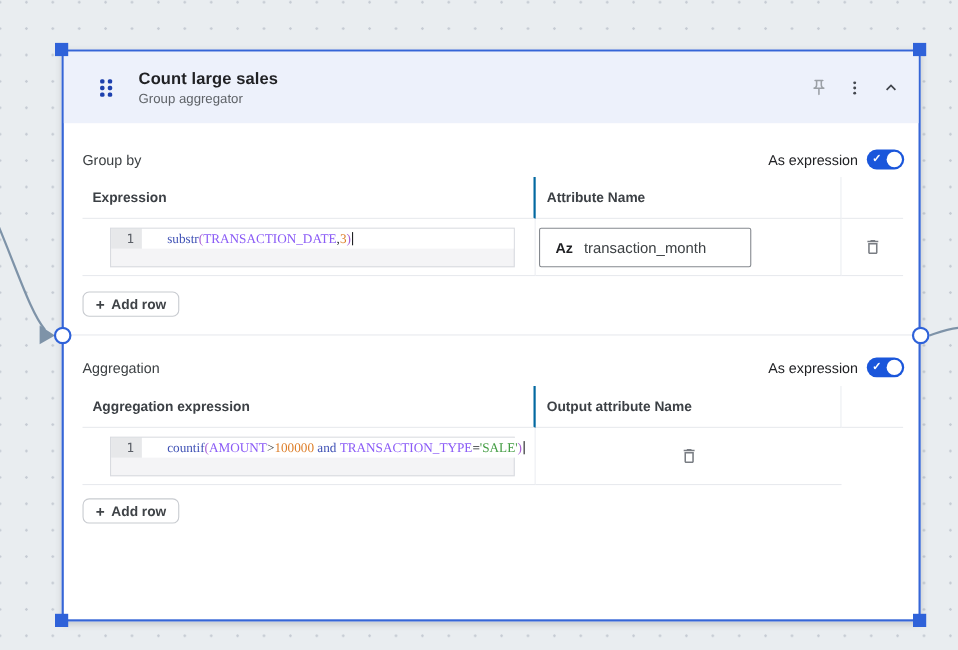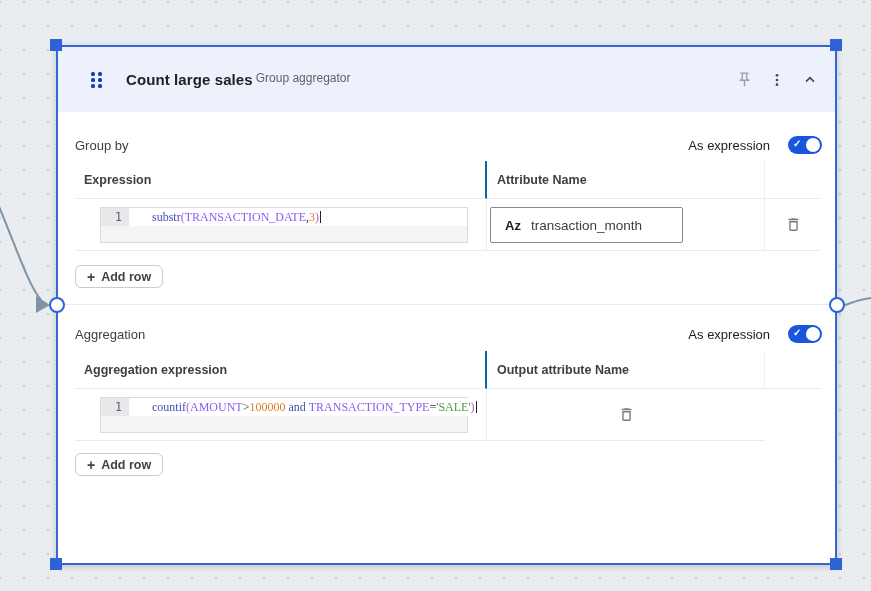--- a/index.html
+++ b/index.html
@@ -16,30 +16,30 @@
   .node{
     position:absolute;left:56px;top:45px;width:781px;height:520px;
     box-sizing:border-box;border:2px solid #3565d7;background:#fff;
     box-shadow:0 2px 6px rgba(60,64,67,.22);
   }
   .nh{position:absolute;left:0;top:0;width:777px;height:65px;background:#edf1fb;
       display:flex;align-items:center;}
   .dots{display:grid;grid-template-columns:4px 4px;grid-auto-rows:4px;gap:2px 3px;
         margin-left:33px;cursor:grab;}
   .dots i{background:#1d40ae;border-radius:1.5px;}
-  .titles{margin-left:24px;display:flex;flex-direction:row;gap:3px;}
+  .titles{margin-left:24px;display:flex;flex-direction:column;gap:3px;}
   .t1{font-size:15px;font-weight:700;color:#202124;letter-spacing:.1px;}
   .t2{font-size:12px;color:#5f6368;}
   .acts{margin-left:auto;margin-right:16px;display:flex;align-items:center;gap:15px;}
   .icon-btn{width:18px;height:18px;display:flex;align-items:center;justify-content:center;cursor:pointer;background:none;border:none;padding:0;}
 
   
   .sec-label-row{position:absolute;left:17px;right:13px;height:20px;display:flex;align-items:center;}
   .sec-label{font-size:13px;color:#3c4043;}
-  .toggle-wrap{margin-left:auto;display:flex;align-items:center;gap:18px;}
+  .toggle-wrap{margin-left:auto;display:flex;align-items:center;gap:8px;}
   .toggle-label{font-size:13px;color:#202124;}
   .switch{position:relative;width:34px;height:18px;border-radius:9px;background:#1a56db;cursor:pointer;}
   .switch .check{position:absolute;left:5px;top:2px;color:#fff;font-size:10px;font-weight:700;}
   .switch .knob{position:absolute;right:2px;top:2px;width:14px;height:14px;border-radius:50%;background:#fff;}
 
   
   .tbl{position:absolute;left:17px;width:746px;display:grid;grid-template-columns:412px 278px 56px;}
   .th{height:38px;box-sizing:border-box;border-bottom:1px solid #e8eaee;
       font-size:12.5px;font-weight:700;color:#3c4045;display:flex;align-items:center;}
   .th.c1{padding-left:9px;border-right:2px solid #0369a1;}

